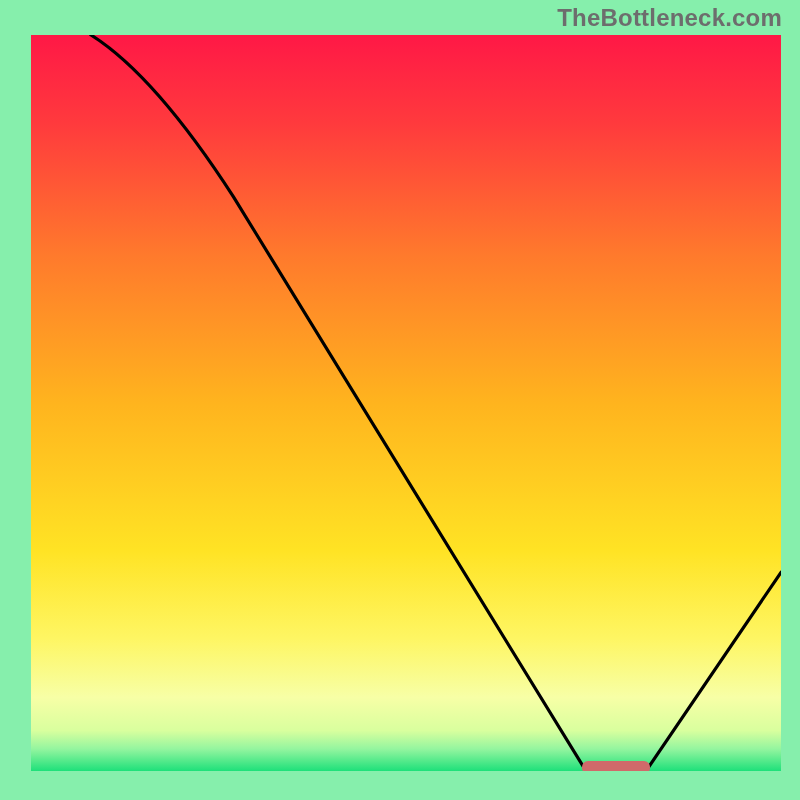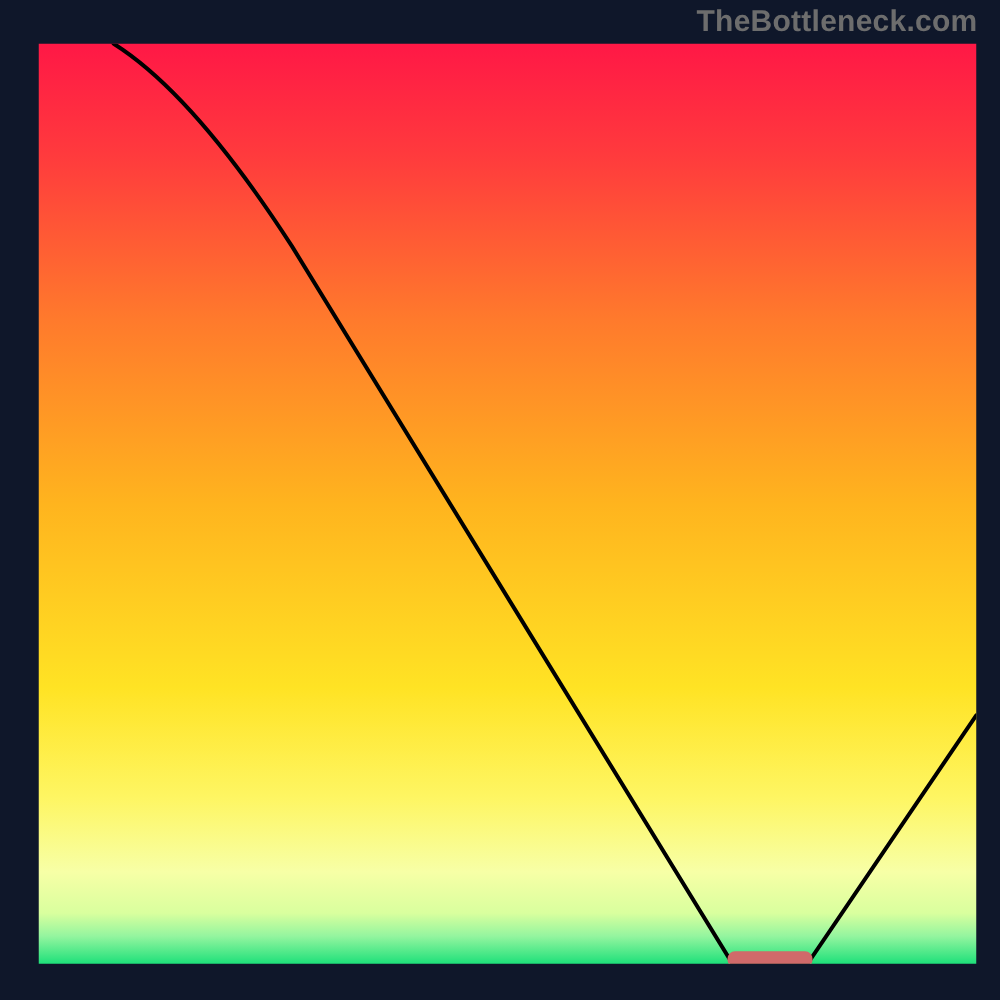--- a/index.html
+++ b/index.html
@@ -8,21 +8,21 @@
     width: 800px;
     height: 800px;
     overflow: hidden;
     background: #000;
     font-family: Arial, Helvetica, sans-serif;
   }
   .stage {
     position: relative;
     width: 800px;
     height: 800px;
-    background: #0f172a;
+    background: #86efac;
   }
   .watermark {
     position: absolute;
     top: 4px;
     right: 18px;
     color: #6d6d6d;
     font-size: 24px;
     font-weight: 600;
     letter-spacing: 0.2px;
     user-select: none;

